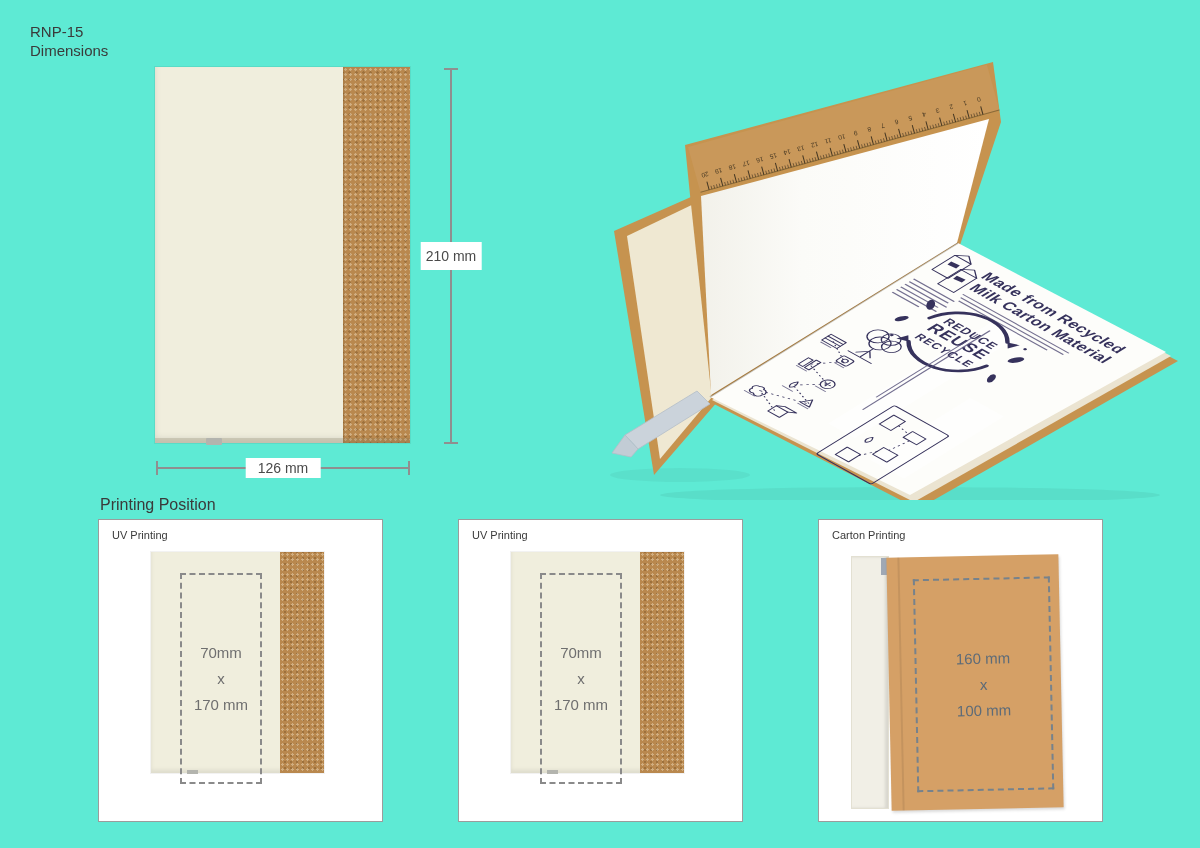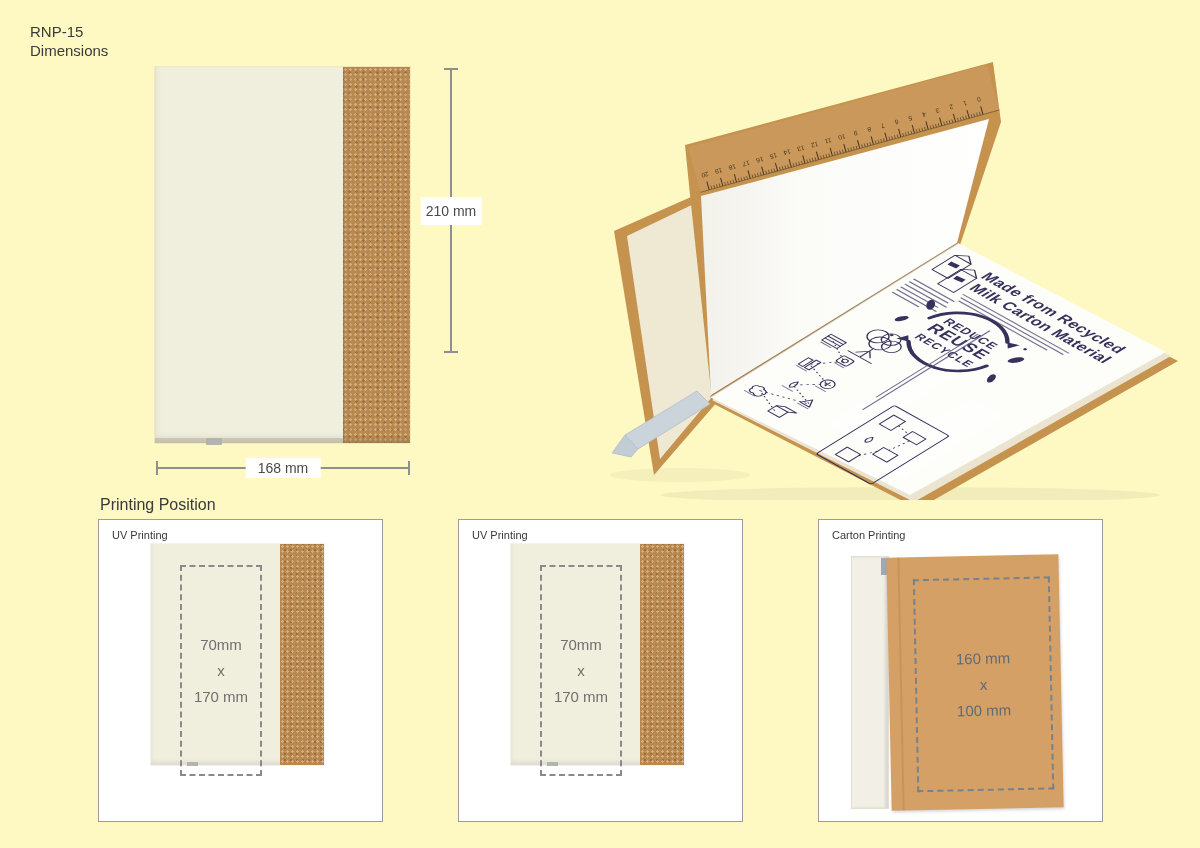--- a/index.html
+++ b/index.html
@@ -4,37 +4,37 @@
 <style>
   :root{
     --cream:#f0eedd; --cork:#b9884e; --kraft:#c6934f; --kraft-light:#c9985a;
     --brown-page:#d5a066; --navy:#36325c; --ribbon:#cbd3db; --box-border:#9c9c9c;
     --dash-grey:#8a8a8a; --dash-blue:#76828c; --dim-grey:#8f8f8f; --text-dark:#3a3a3a;
     --size-grey:#6f6f6f; --size-blue:#5d6b78; --page-white:#fdfdfa; --ruler-ink:#443622;
   }
   *{margin:0;padding:0;box-sizing:border-box}
   html,body{background:#ffffff}
   body{font-family:"Liberation Sans", sans-serif;}
-  .canvas{position:relative;width:1200px;height:848px;background:#fef9c3;overflow:hidden}
+  .canvas{position:relative;width:1200px;height:848px;background:#5eead4;overflow:hidden}
 
   .header-label{position:absolute;left:30px;top:22px;font-size:15px;line-height:19px;color:var(--text-dark)}
 
   
   .front-view{position:absolute;left:155px;top:67px;width:255px;height:376px;background:var(--cream);
     box-shadow:0 0 0 1px rgba(0,0,0,.06), inset 0 -5px 6px rgba(0,0,0,.10)}
   .front-view .cork{position:absolute;right:0;top:0;width:67px;height:100%;background-color:var(--cork);
     background-image:radial-gradient(rgba(255,245,225,.35) 1px, transparent 1.5px),
                      radial-gradient(rgba(92,58,20,.30) 1px, transparent 1.5px);
     background-size:5px 5px,7px 7px;background-position:0 0,3px 2px;
     box-shadow:inset 2px 0 2px rgba(0,0,0,.08)}
   .front-view .bottom-edge{position:absolute;left:0;bottom:0;width:100%;height:5px;background:rgba(120,110,80,.22)}
   .front-view .tab{position:absolute;left:51px;bottom:-2px;width:16px;height:7px;background:#b3b4ae;border-radius:1px}
 
   
-  .dim-v{position:absolute;left:444px;top:68px;width:14px;height:285px}
+  .dim-v{position:absolute;left:444px;top:68px;width:14px;height:376px}
   .dim-v .cap{position:absolute;left:0;width:14px;height:2px;background:var(--dim-grey)}
   .dim-v .cap.b{bottom:0}
   .dim-v .line{position:absolute;left:6px;top:2px;bottom:2px;width:2px;background:var(--dim-grey)}
   .dim-label{position:absolute;top:50%;left:50%;transform:translate(-50%,-50%);background:#fff;
     padding:6px 5px;font-size:14px;color:#4a4a4a;white-space:nowrap}
   .dim-h{position:absolute;left:156px;top:461px;width:254px;height:14px}
   .dim-h .cap{position:absolute;top:0;width:2px;height:14px;background:var(--dim-grey)}
   .dim-h .cap.r{right:0}
   .dim-h .line{position:absolute;top:6px;left:2px;right:2px;height:2px;background:var(--dim-grey)}
   .dim-h .dim-label{padding:2px 12px}
@@ -47,21 +47,21 @@
   .sn{stroke:var(--navy);fill:none;stroke-width:1.1;stroke-linecap:round;stroke-linejoin:round}
   .snb{stroke:var(--navy);fill:none;stroke-width:3.6;stroke-linecap:round}
   .fn{fill:var(--navy);stroke:none}
   .dashline{stroke:var(--navy);stroke-dasharray:2 3;fill:none;stroke-width:1}
   .parline{fill:#5a567c;stroke:none;opacity:.85}
 
   
   .pp-heading{position:absolute;left:100px;top:496px;font-size:16px;color:var(--text-dark)}
   .pp-box{position:absolute;top:519px;width:285px;height:303px;border:1px solid var(--box-border);background:#fff}
   .pp-box .box-label{position:absolute;left:13px;top:9px;font-size:11px;color:var(--text-dark)}
-  .mini-notebook{position:absolute;left:52px;top:24px;width:173px;height:221px;background:var(--cream);
+  .mini-notebook{position:absolute;left:52px;top:32px;width:173px;height:221px;background:var(--cream);
     box-shadow:0 0 0 1px rgba(0,0,0,.05), inset 0 -3px 4px rgba(0,0,0,.08)}
   .mini-notebook .cork{position:absolute;right:0;top:0;width:44px;height:100%;background-color:var(--cork);
     background-image:radial-gradient(rgba(255,245,225,.35) 1px, transparent 1.4px),
                      radial-gradient(rgba(92,58,20,.30) 1px, transparent 1.4px);
     background-size:5px 5px,6px 6px;background-position:0 0,2px 3px}
   .mini-notebook .tab{position:absolute;left:36px;bottom:-1px;width:11px;height:4px;background:#b3b4ae}
   .print-area{position:absolute;border:2px dashed var(--dash-grey);display:flex;flex-direction:column;
     align-items:center;justify-content:center;text-align:center}
   .print-area .sz{font-size:15px;line-height:26px;color:var(--size-grey)}
   .cover-area{left:29px;top:21px;width:82px;height:211px}
@@ -96,21 +96,21 @@
     <div class="cap"></div>
     <div class="line"></div>
     <div class="cap b"></div>
     <div class="dim-label">210 mm</div>
   </div>
 
   <div class="dim-h">
     <div class="cap"></div>
     <div class="line"></div>
     <div class="cap r"></div>
-    <div class="dim-label">168 mm</div>
+    <div class="dim-label">126 mm</div>
   </div>
 
   <div class="photo">
     <svg viewBox="0 0 580 445">
 
       <ellipse cx="310" cy="440" rx="250" ry="8" fill="rgba(0,0,0,0.05)"></ellipse>
       <ellipse cx="80" cy="420" rx="70" ry="7" fill="rgba(0,0,0,0.04)"></ellipse>
 
       <g>
         <polygon points="100,138 14,176 54,420 118,346" class="f-kraft"></polygon>

